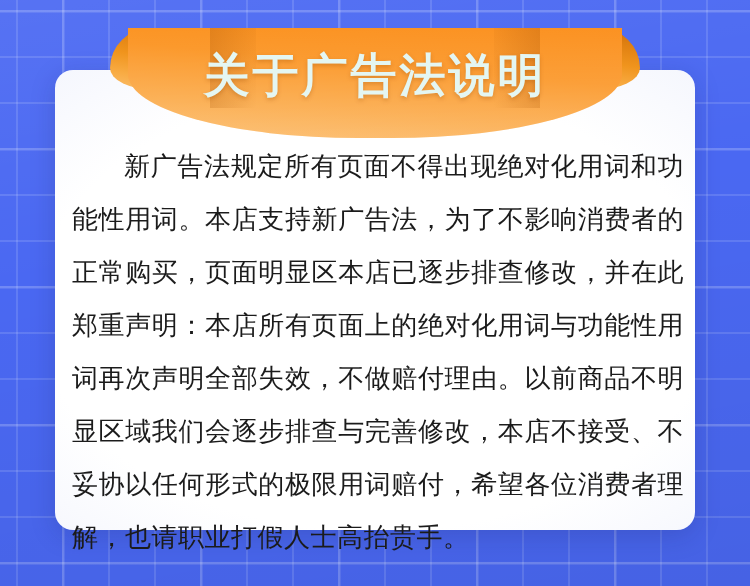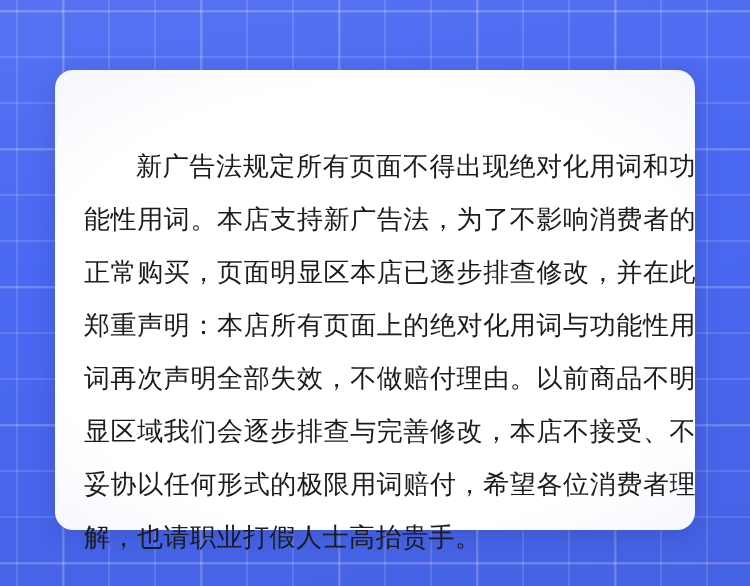--- a/index.html
+++ b/index.html
@@ -133,21 +133,21 @@
     font-weight: bold;
     letter-spacing: 3px;
     color: #e4f6f2;
     text-shadow: 0 2px 4px rgba(150, 70, 0, 0.30);
     white-space: nowrap;
   }
 
   
   .body-copy {
     position: absolute;
-    left: 84px;
+    left: 72px;
     top: 140px;
     width: 612px;
     font-size: 26px;
     line-height: 53px;
     color: #1b1b1b;
     text-align: justify;
     text-justify: inter-character;
     text-indent: 52px;
     letter-spacing: 0.5px;
     font-weight: normal;
@@ -157,16 +157,24 @@
 <body>
 
 <div id="poster">
 
   <div class="grid-layer"></div>
   <div class="grid-layer coarse"></div>
   <div class="bg-sheen"></div>
 
   <div class="card"></div>
 
+  <div class="ribbon">
+    <div class="fold left"></div>
+    <div class="fold right"></div>
+    <div class="sash"></div>
+    <div class="tuck left"></div>
+    <div class="tuck right"></div>
+    <div class="ribbon-title">关于广告法说明</div>
+  </div>
 
   <div class="body-copy">新广告法规定所有页面不得出现绝对化用词和功能性用词。本店支持新广告法，为了不影响消费者的正常购买，页面明显区本店已逐步排查修改，并在此郑重声明：本店所有页面上的绝对化用词与功能性用词再次声明全部失效，不做赔付理由。以前商品不明显区域我们会逐步排查与完善修改，本店不接受、不妥协以任何形式的极限用词赔付，希望各位消费者理解，也请职业打假人士高抬贵手。</div>
 
 </div>
 
 </body></html>

